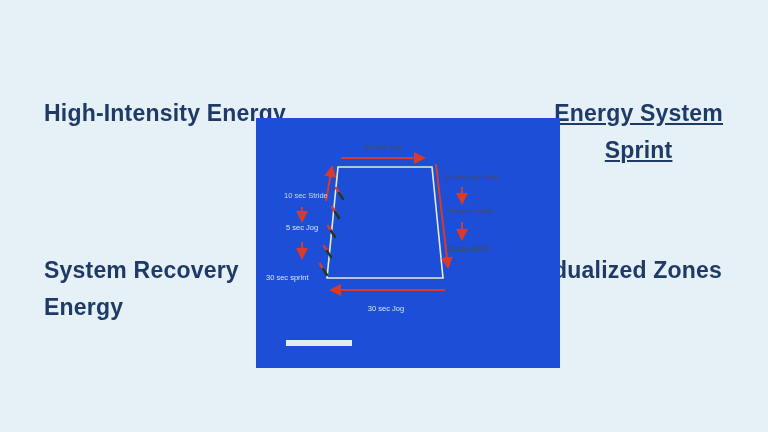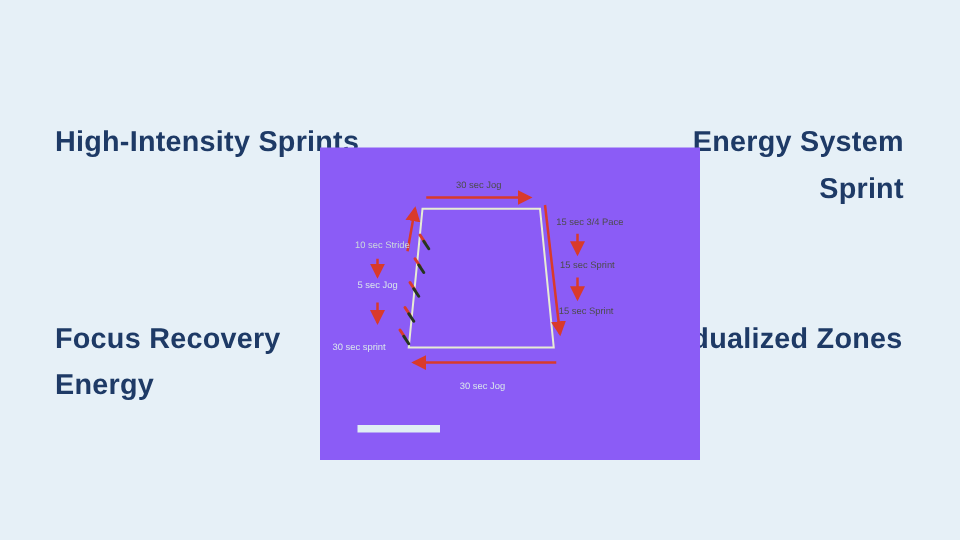--- a/index.html
+++ b/index.html
@@ -10,44 +10,44 @@
   }
   .heading{
     position:absolute;
     color:#1e3a66;
     font-weight:700;
     font-size:23px;
     line-height:37px;
     letter-spacing:.2px;
   }
   #h-top-left{left:44px;top:95px;}
-  #h-top-right{right:45px;top:95px;text-align:right;}
+  #h-top-right{right:45px;top:95px;text-align:center;text-decoration:underline;}
   #h-bottom-left{left:44px;top:252px;}
   #h-bottom-right{right:46px;top:252px;text-align:right;}
   #diagram-wrap{
     position:absolute;left:256px;top:118px;width:304px;height:250px;
-    background:#8b5cf6;
+    background:#1d4ed8;
   }
   svg text{font-family:"Liberation Sans","DejaVu Sans",sans-serif;}
   .seg-label{font-size:7.5px;fill:#4c4c4c;}
   .seg-label-faint{font-size:7.5px;fill:#ccd9dc;}
   .seg-label-ghost{font-size:7.5px;fill:#d9e6eb;}
 </style>
 </head>
 <body>
 
-<div class="heading" id="h-top-left">High-Intensity Sprints</div>
+<div class="heading" id="h-top-left">High-Intensity Energy</div>
 
 <div class="heading" id="h-top-right">
   <div>Energy System</div>
   <div>Sprint</div>
 </div>
 
 <div class="heading" id="h-bottom-left">
-  <div>Focus Recovery</div>
+  <div>System Recovery</div>
   <div>Energy</div>
 </div>
 
 <div class="heading" id="h-bottom-right">Individualized Zones</div>
 
 <div id="diagram-wrap">
   <svg width="304" height="250" viewBox="0 0 304 250">
     <defs>
       <marker id="ah" markerWidth="7" markerHeight="7" refX="5" refY="3" orient="auto">
         <path d="M0,0 L6,3 L0,6 Z" fill="#d93a2b"></path>

